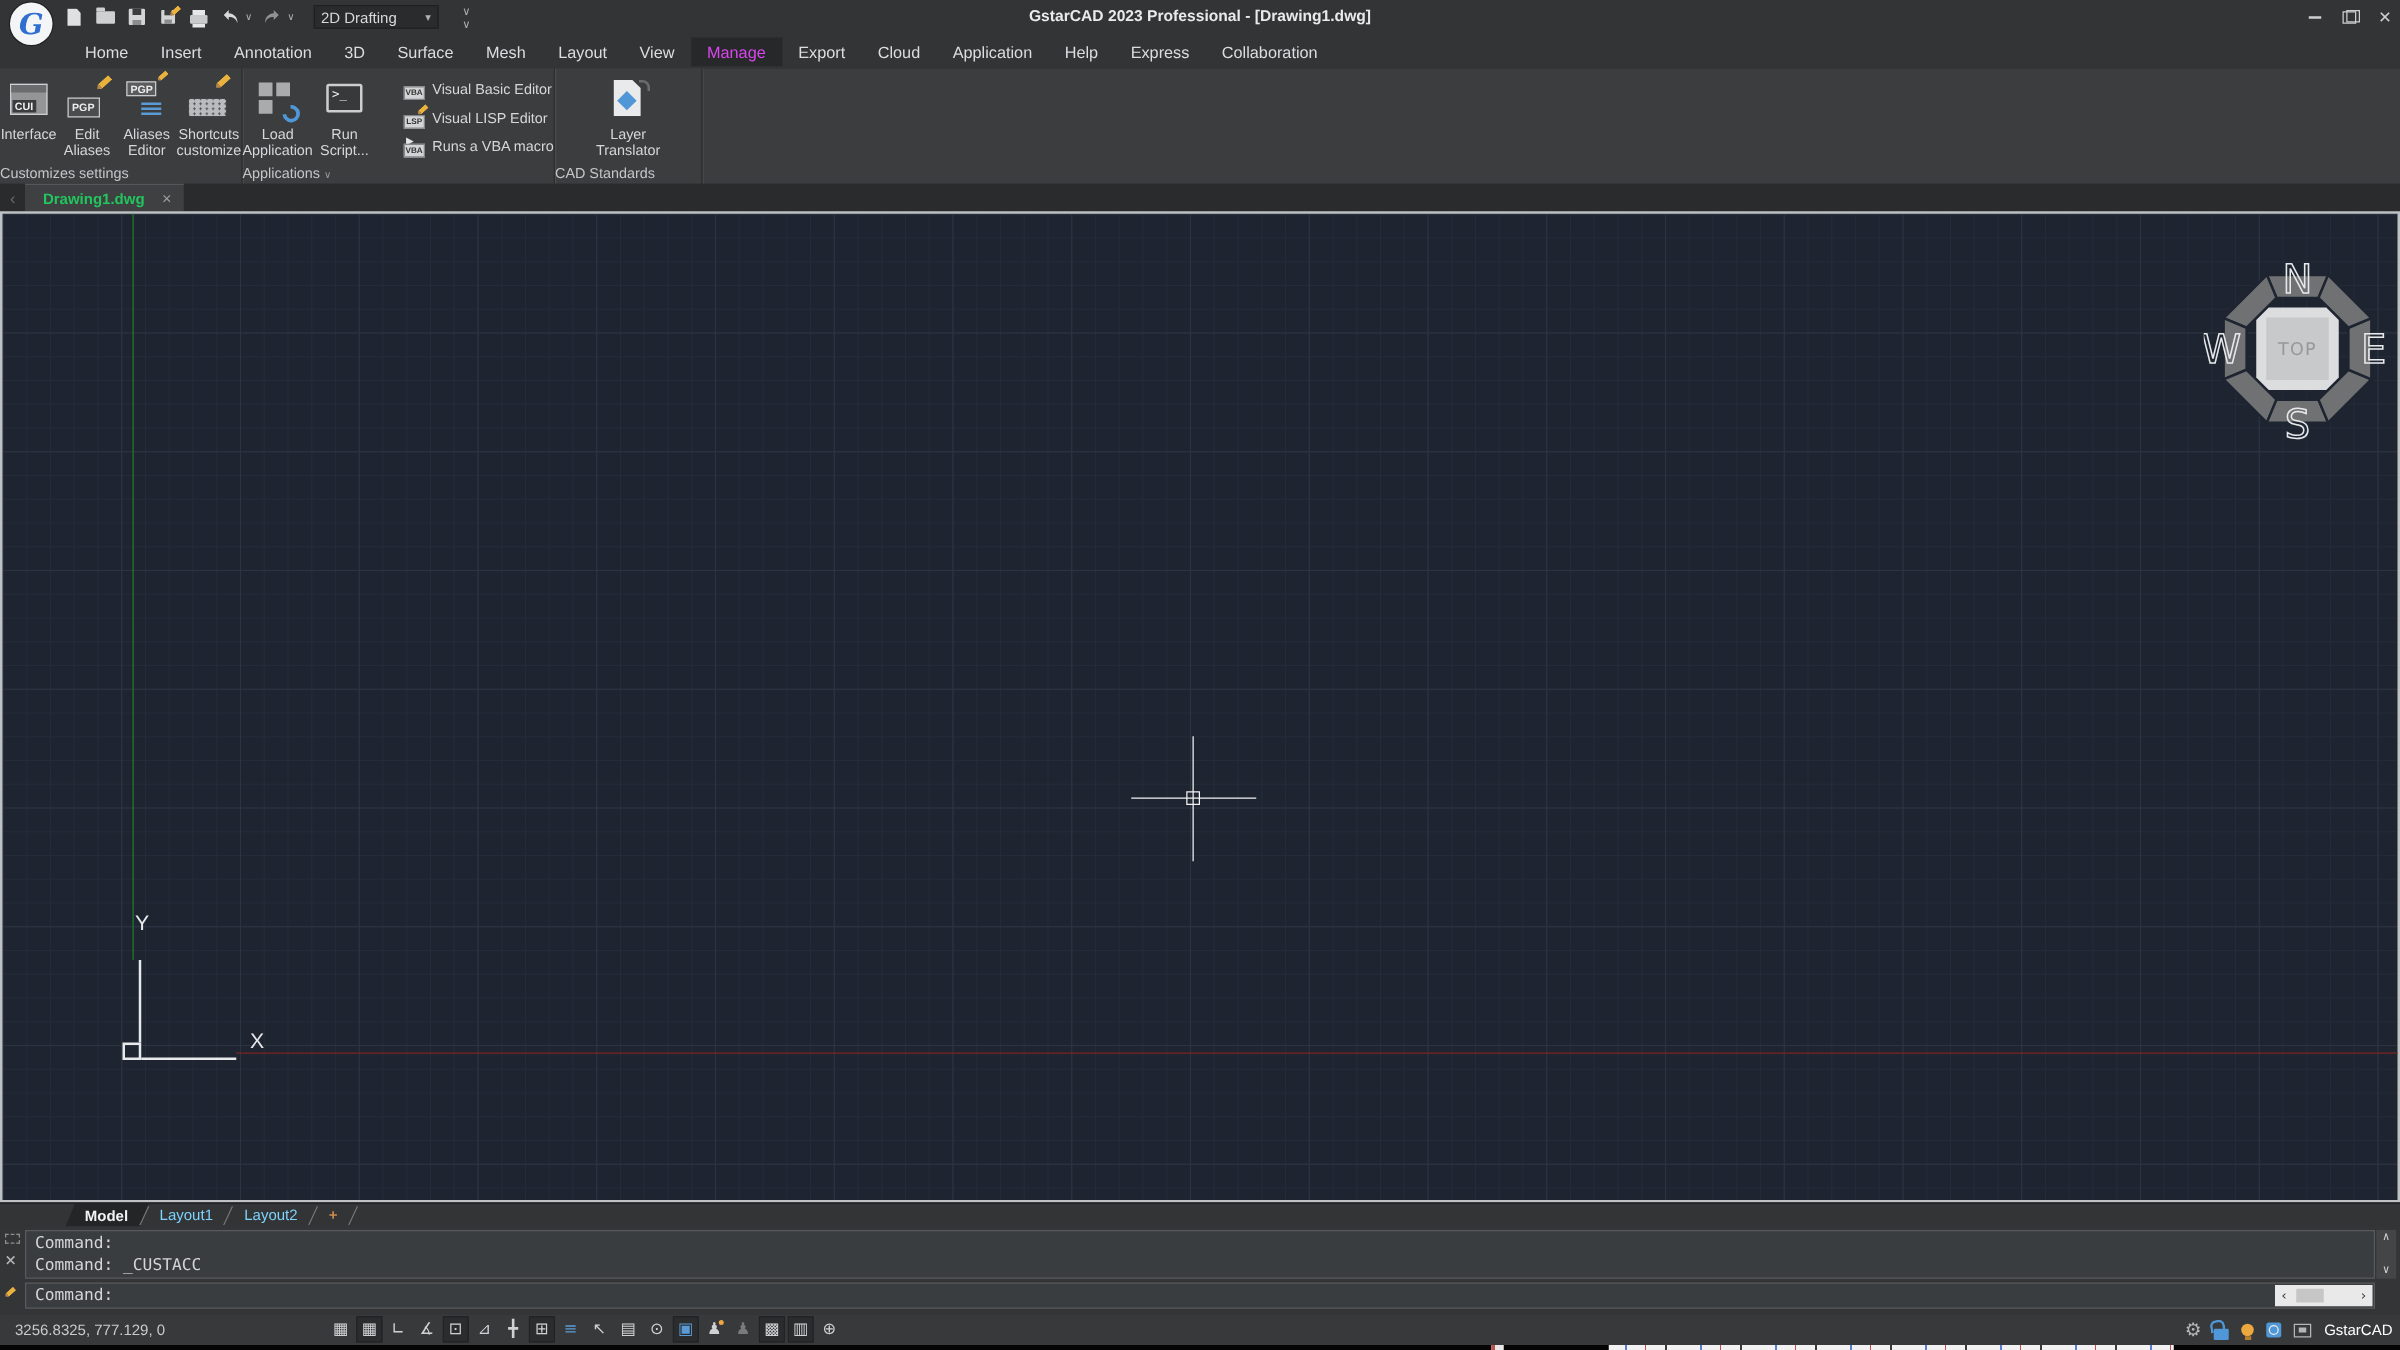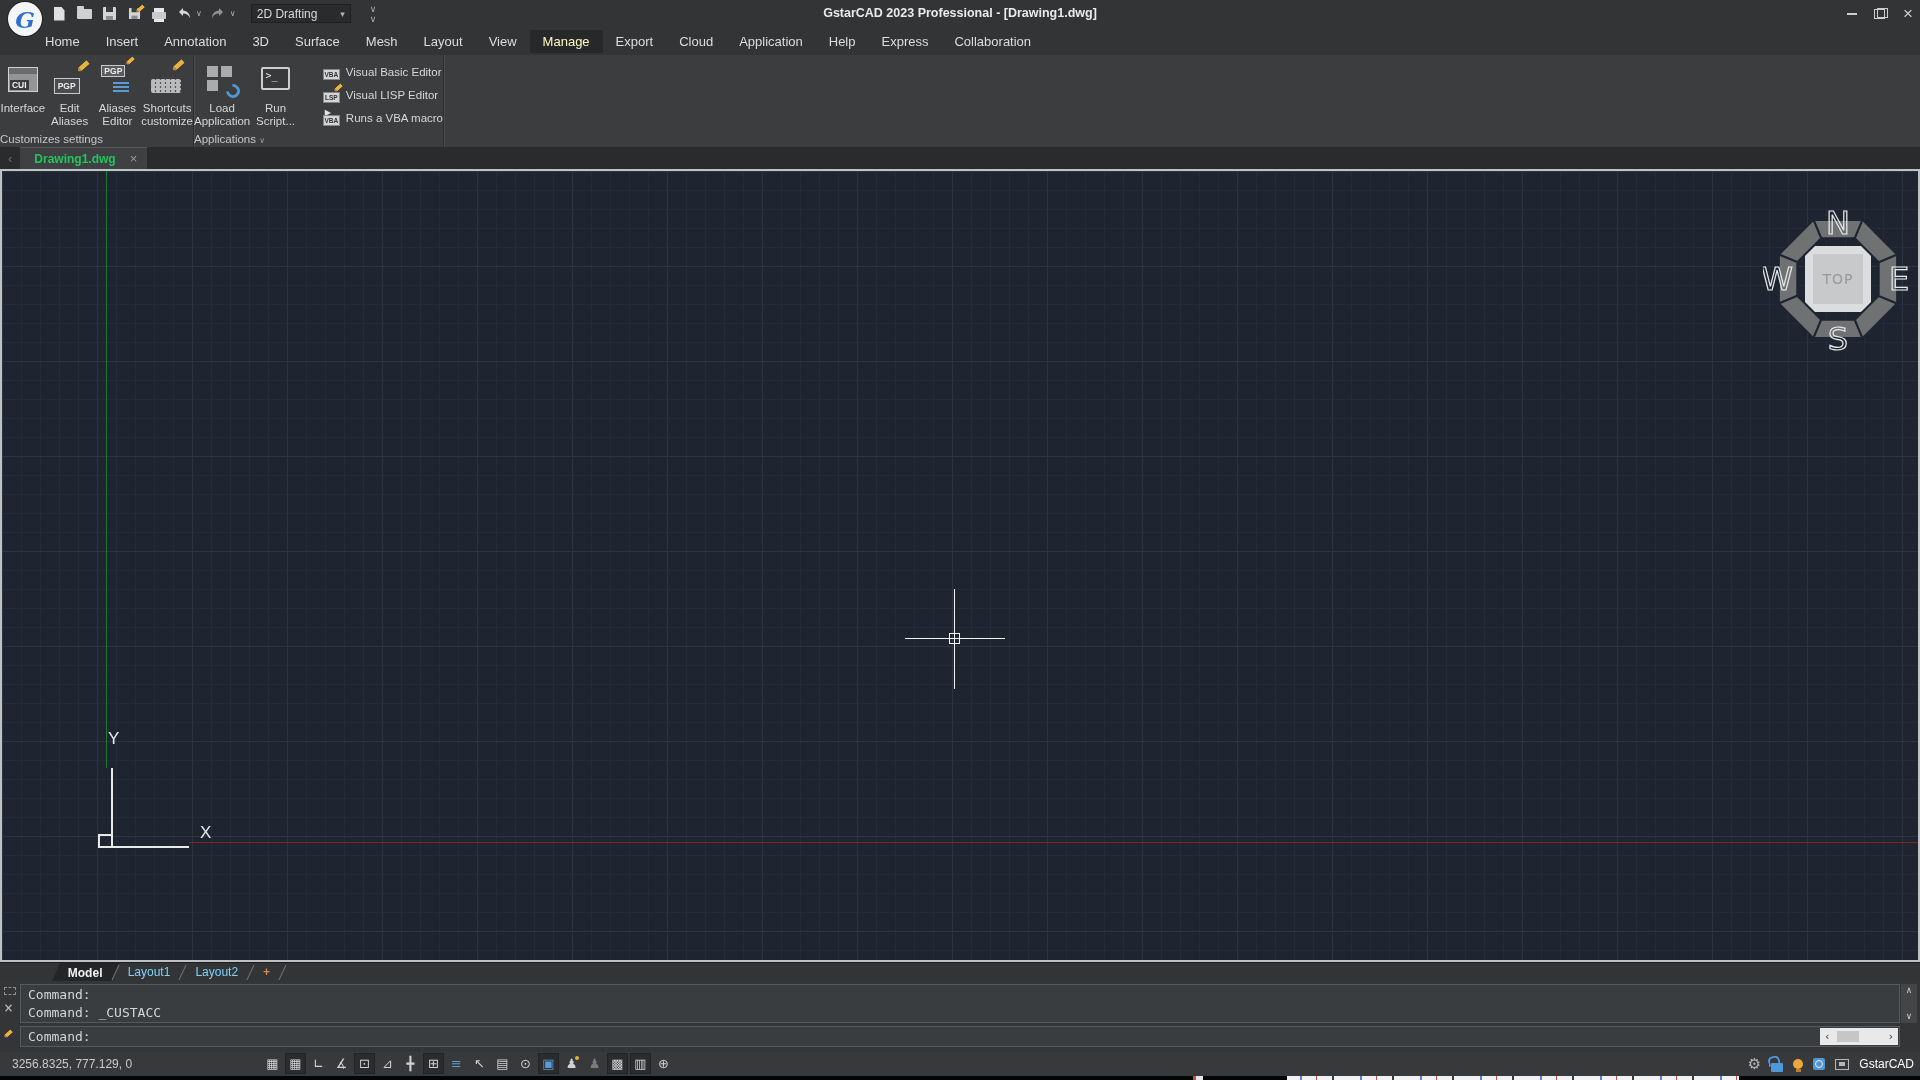--- a/index.html
+++ b/index.html
@@ -38,23 +38,23 @@
     color:#e9eaeb; font-size:12.5px; font-weight:bold; white-space:nowrap; }
   .winbtns { position:absolute; right:6px; top:8px; display:flex; gap:16px; align-items:center; }
   .wb { width:12px; height:11px; position:relative; display:flex; align-items:center; justify-content:center; }
   .wb-min::before { content:""; width:10px; height:2px; background:#cdced0; }
   .wb-rest::before { content:""; position:absolute; left:0; bottom:0; width:9px; height:8px; border:1px solid #cdced0; }
   .wb-rest::after { content:""; position:absolute; left:3px; top:0; width:9px; height:8px; border:1px solid #cdced0; }
   .wb-close { color:#cdced0; font-size:17px; line-height:10px; }
 
   
   #menubar { position:absolute; left:0; top:27px; width:1920px; height:28px; background:#323436;
-    display:flex; align-items:center; padding-left:32px; }
+    display:flex; align-items:center; padding-left:55px; }
   .mtab { color:#dcdddf; font-size:13px; padding:4px 13px; cursor:default; }
-  .mtab.active { background:#27282a; color:#fef9c3; }
+  .mtab.active { background:#27282a; color:#d946ef; }
   #appearance { position:absolute; right:58px; top:32px; color:#cfd0d2; font-size:12.5px; display:flex; align-items:center; gap:3px; }
   #appearance .arrow { font-size:8px; color:#9fa1a3; }
   .mdibtns { position:absolute; right:6px; top:33px; display:flex; gap:12px; align-items:center; }
   .mdibtns .wb { transform:scale(.85); }
   .mdibtns .wb-min::before, .mdibtns .wb-rest::before, .mdibtns .wb-rest::after { border-color:#9fa1a3; background:#9fa1a3; }
   .mdibtns .wb-rest::before, .mdibtns .wb-rest::after { background:transparent; }
   .mdibtns .wb-close { color:#9fa1a3; font-size:15px; }
 
   
   #ribbon { position:absolute; left:0; top:55px; width:1920px; height:92px; background:#3b3d3f; display:flex; }
@@ -358,20 +358,36 @@
               </span>
             <span class="lbl">Runs a VBA macro</span>
           </div>
         </div>
       </div>
       <div class="rgroup-label">
         <span>Applications</span> <span class="arrow">∨</span>
       </div>
     </div>
 
+    <div class="rgroup" style="width:118px">
+      <div class="rgroup-body" style="justify-content:center">
+        <div class="bigbtn" style="width:70px">
+          <span class="icon34">
+            <span class="ic-docfile"></span>
+            <span class="ic-diamond"></span>
+            <span class="ic-curvearrow"></span>
+          </span>
+          <span class="lbl">Layer</span>
+          <span class="lbl">Translator</span>
+        </div>
+      </div>
+      <div class="rgroup-label">
+        <span>CAD Standards</span>
+      </div>
+    </div>
   </div>
 
   <div id="doctabs">
     <span id="tab-nav">‹</span>
     <div class="doctab">
       <span class="name">Drawing1.dwg</span>
       <span class="close">×</span>
     </div>
   </div>
 

